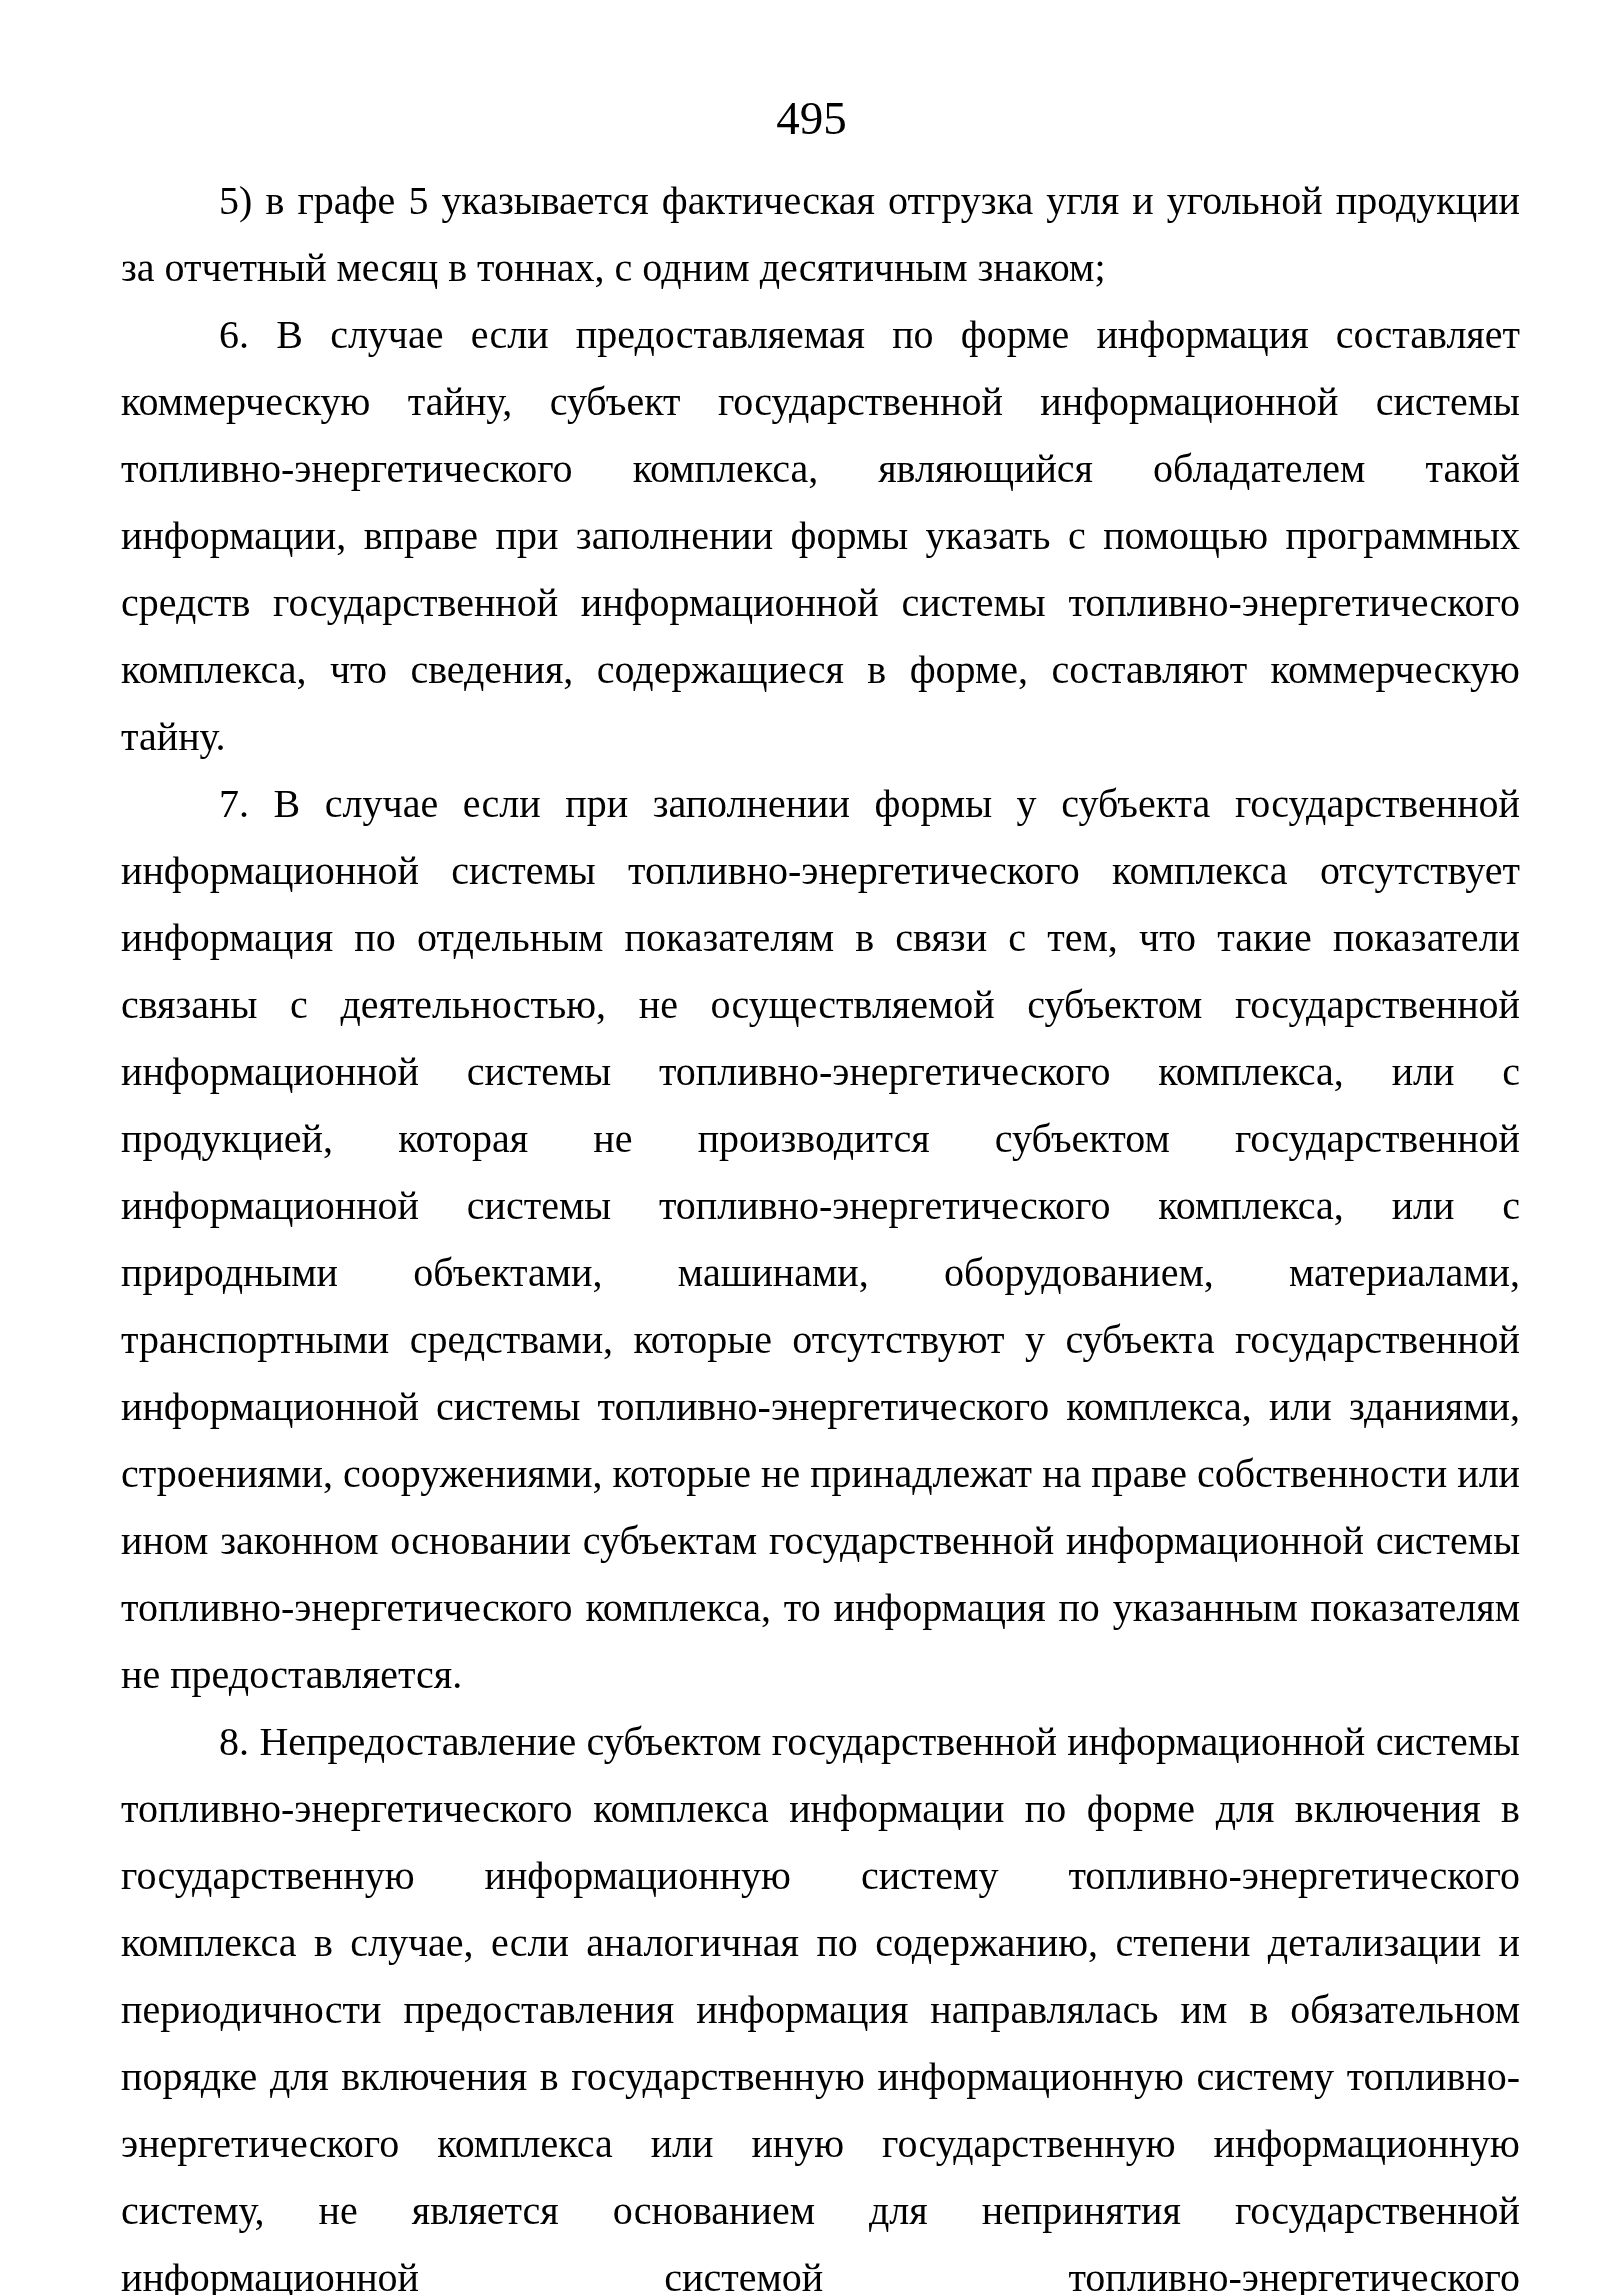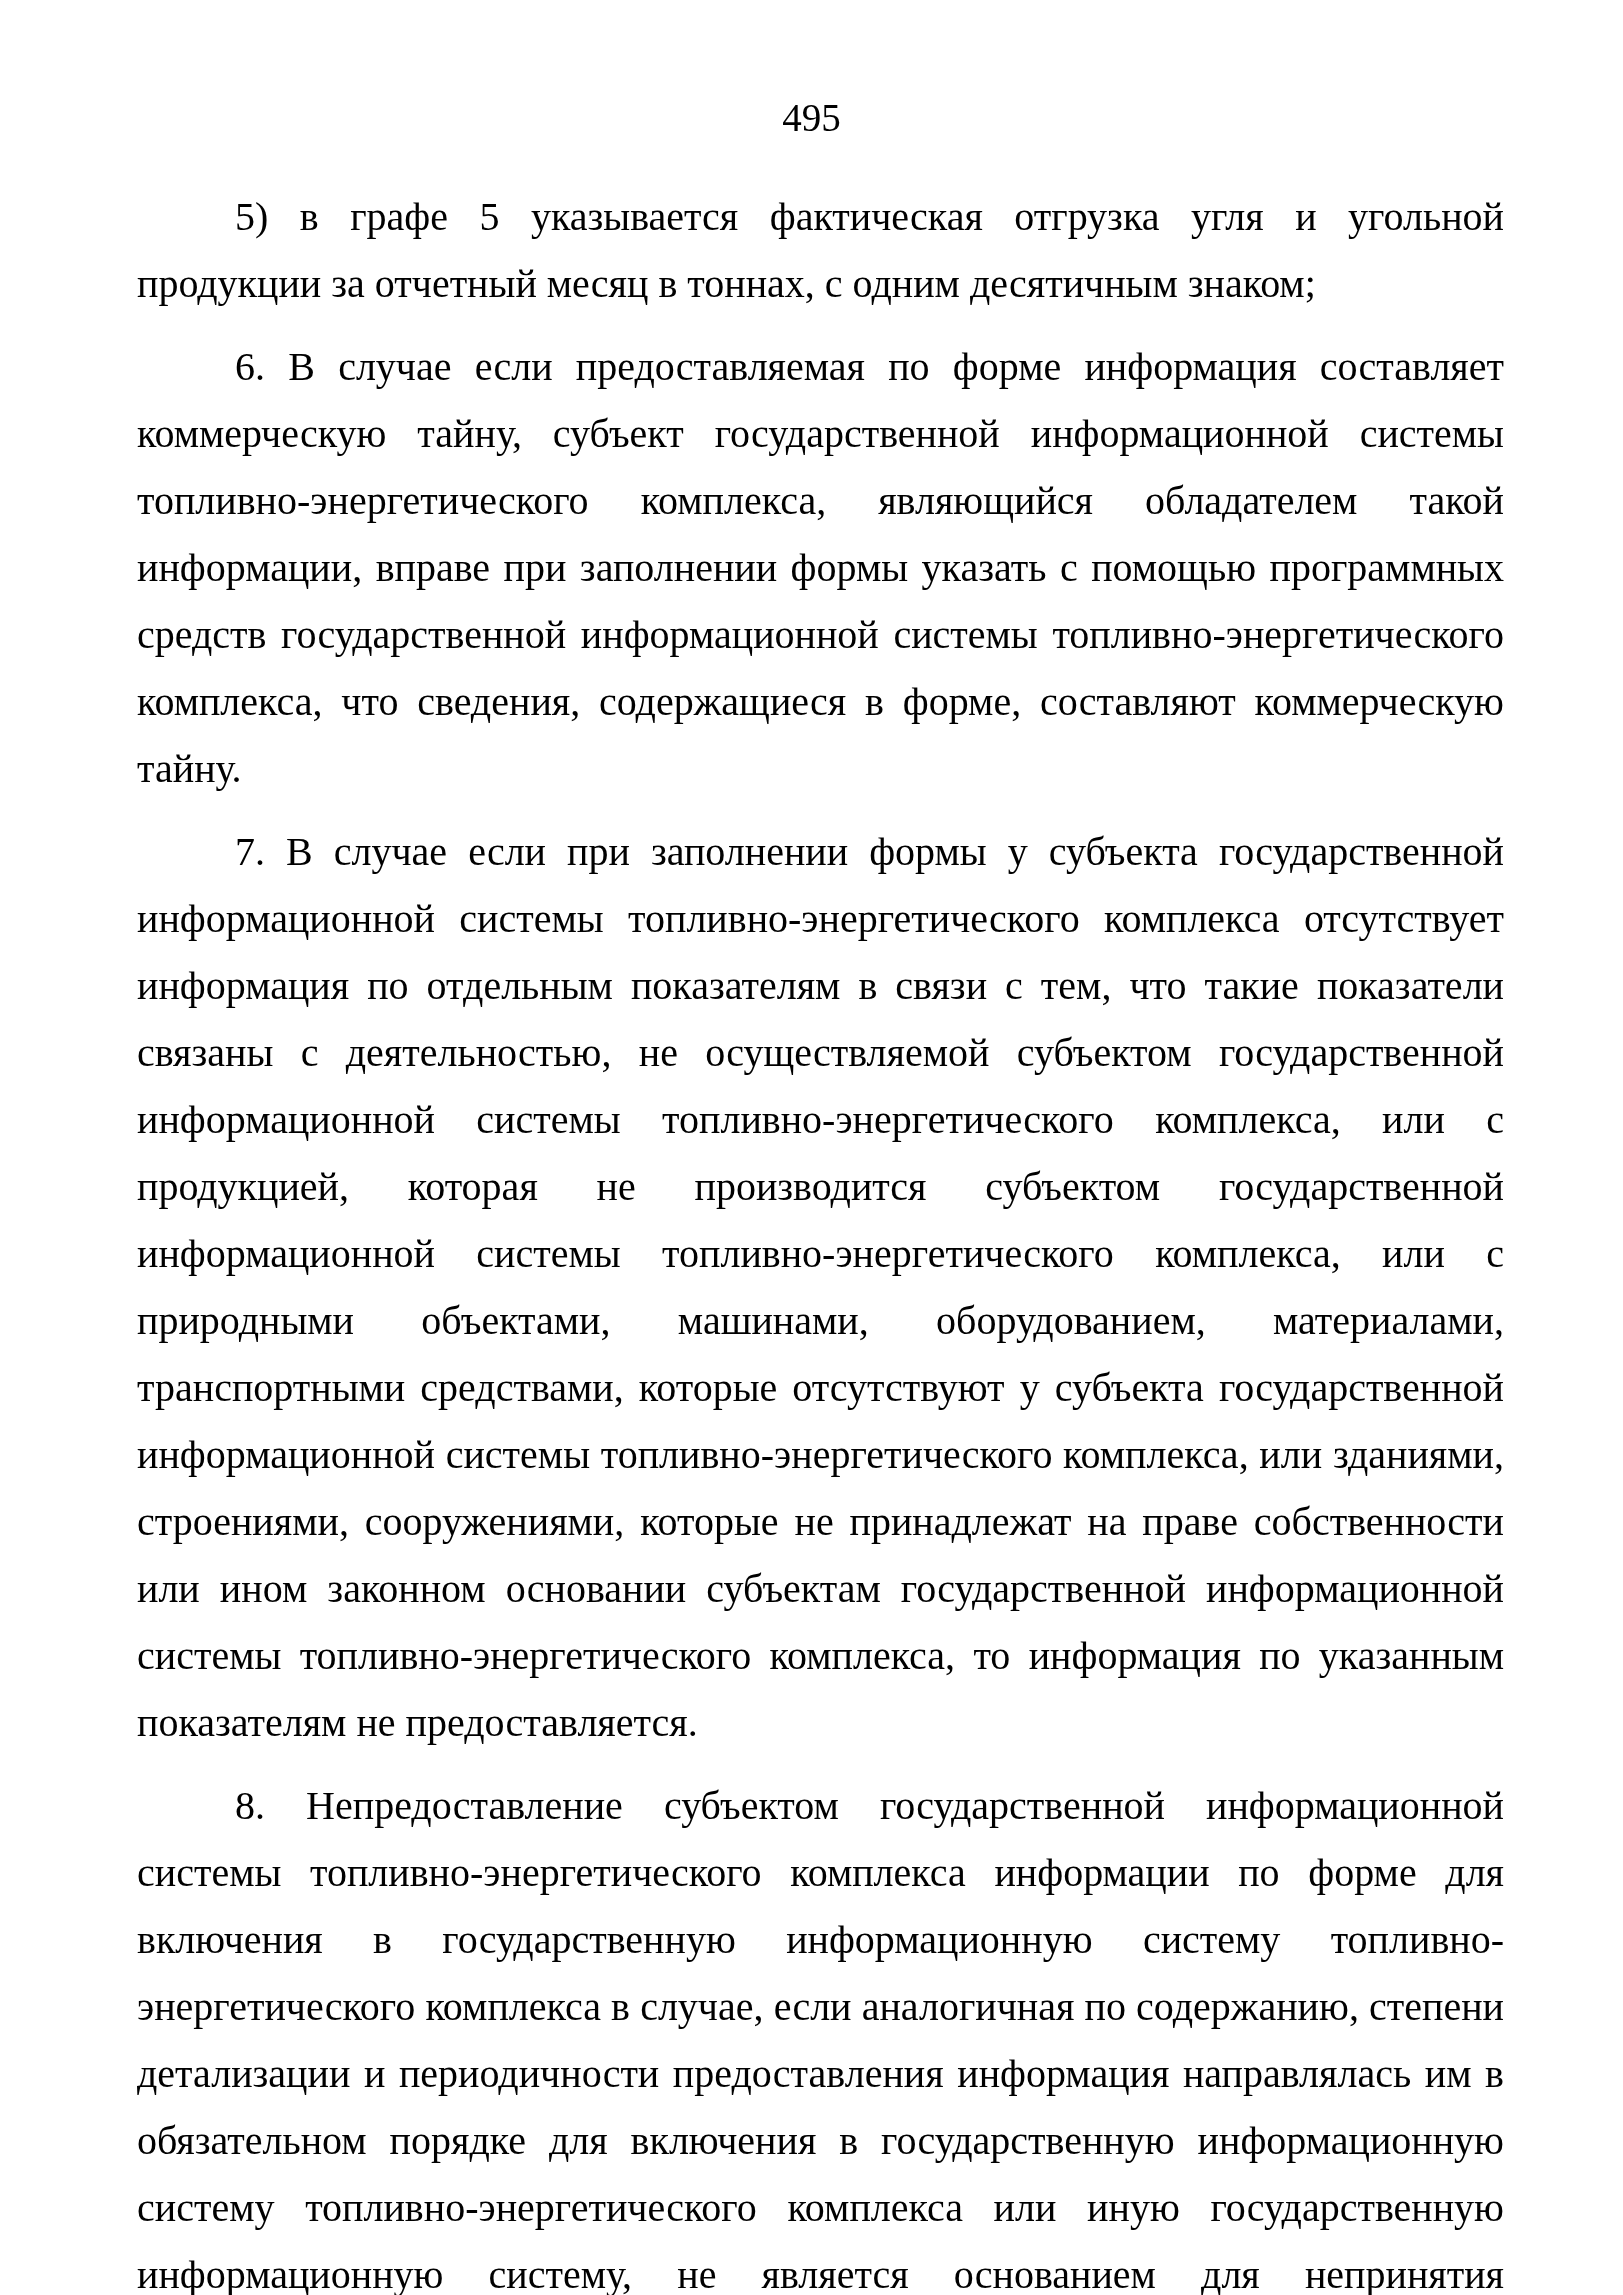--- a/index.html
+++ b/index.html
@@ -14,33 +14,33 @@
     overflow: hidden;
     font-family: "Liberation Serif", "DejaVu Serif", serif;
     color: #000000;
   }
   .page-number {
     position: absolute;
     top: 92px;
     left: 0;
     width: 1623px;
     text-align: center;
-    font-size: 39px;
+    font-size: 47px;
     line-height: 52px;
   }
   .content {
     position: absolute;
     top: 167px;
     left: 121px;
     width: 1399px;
     font-size: 40px;
     line-height: 67px;
   }
   .para {
-    margin: 16px;
+    margin: 0;
     text-indent: 98px;
     text-align: justify;
     text-align-last: left;
   }
   .para.last-open {
     text-align-last: justify;
   }
 </style>
 </head>
 <body>

